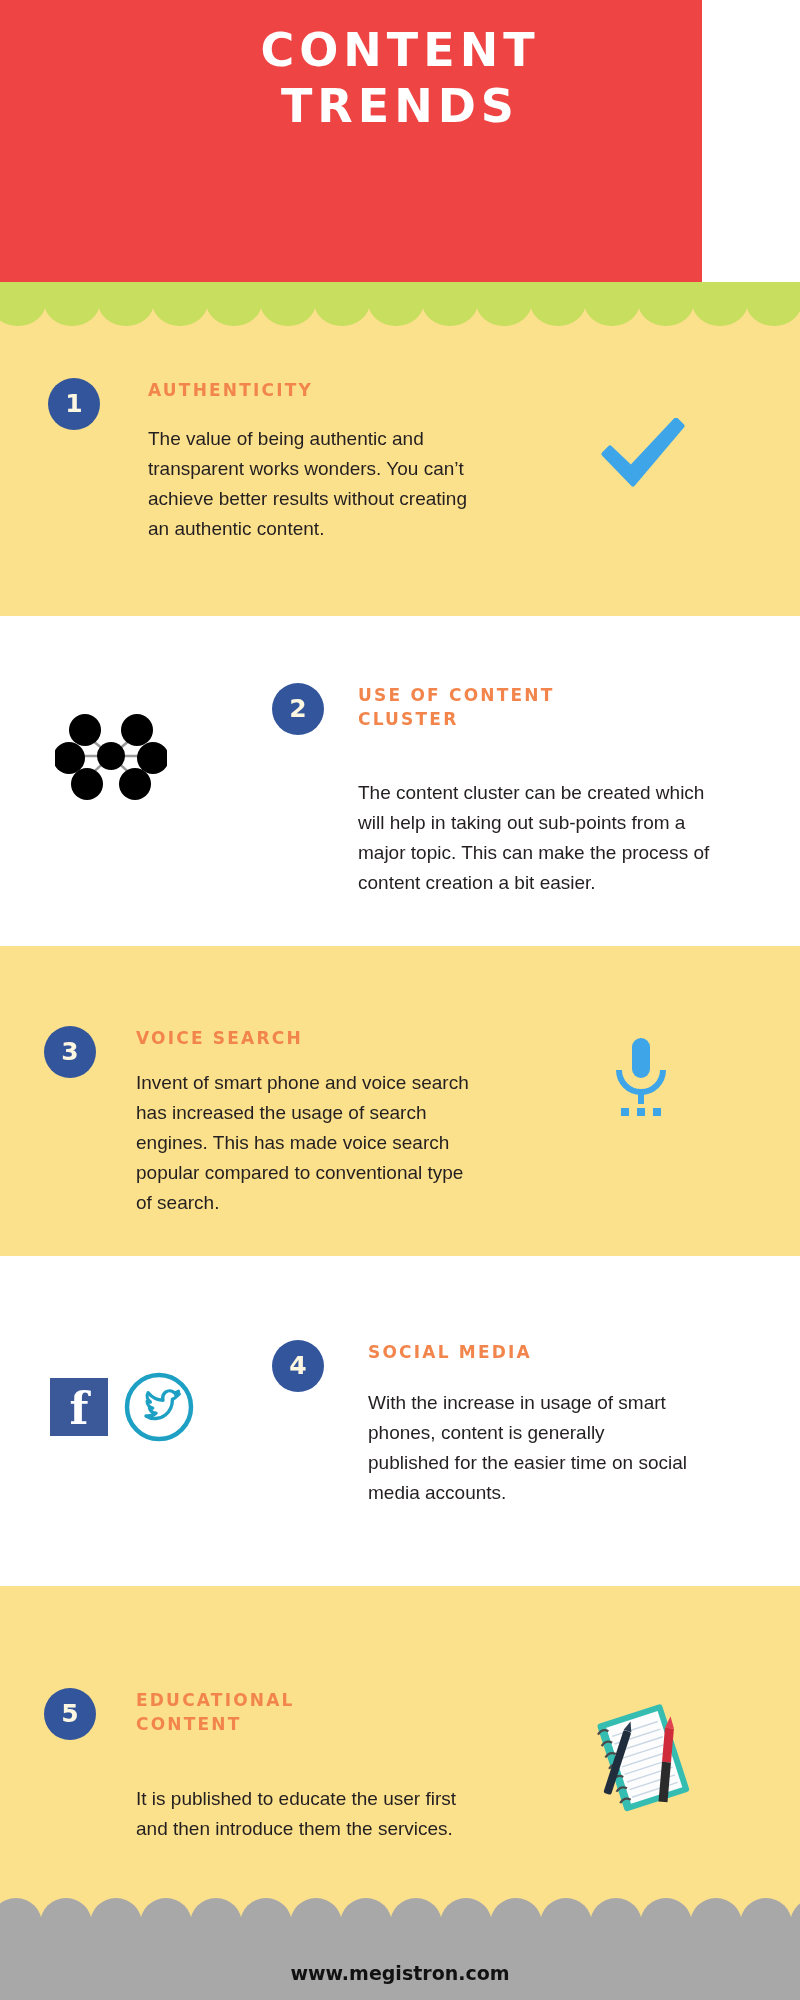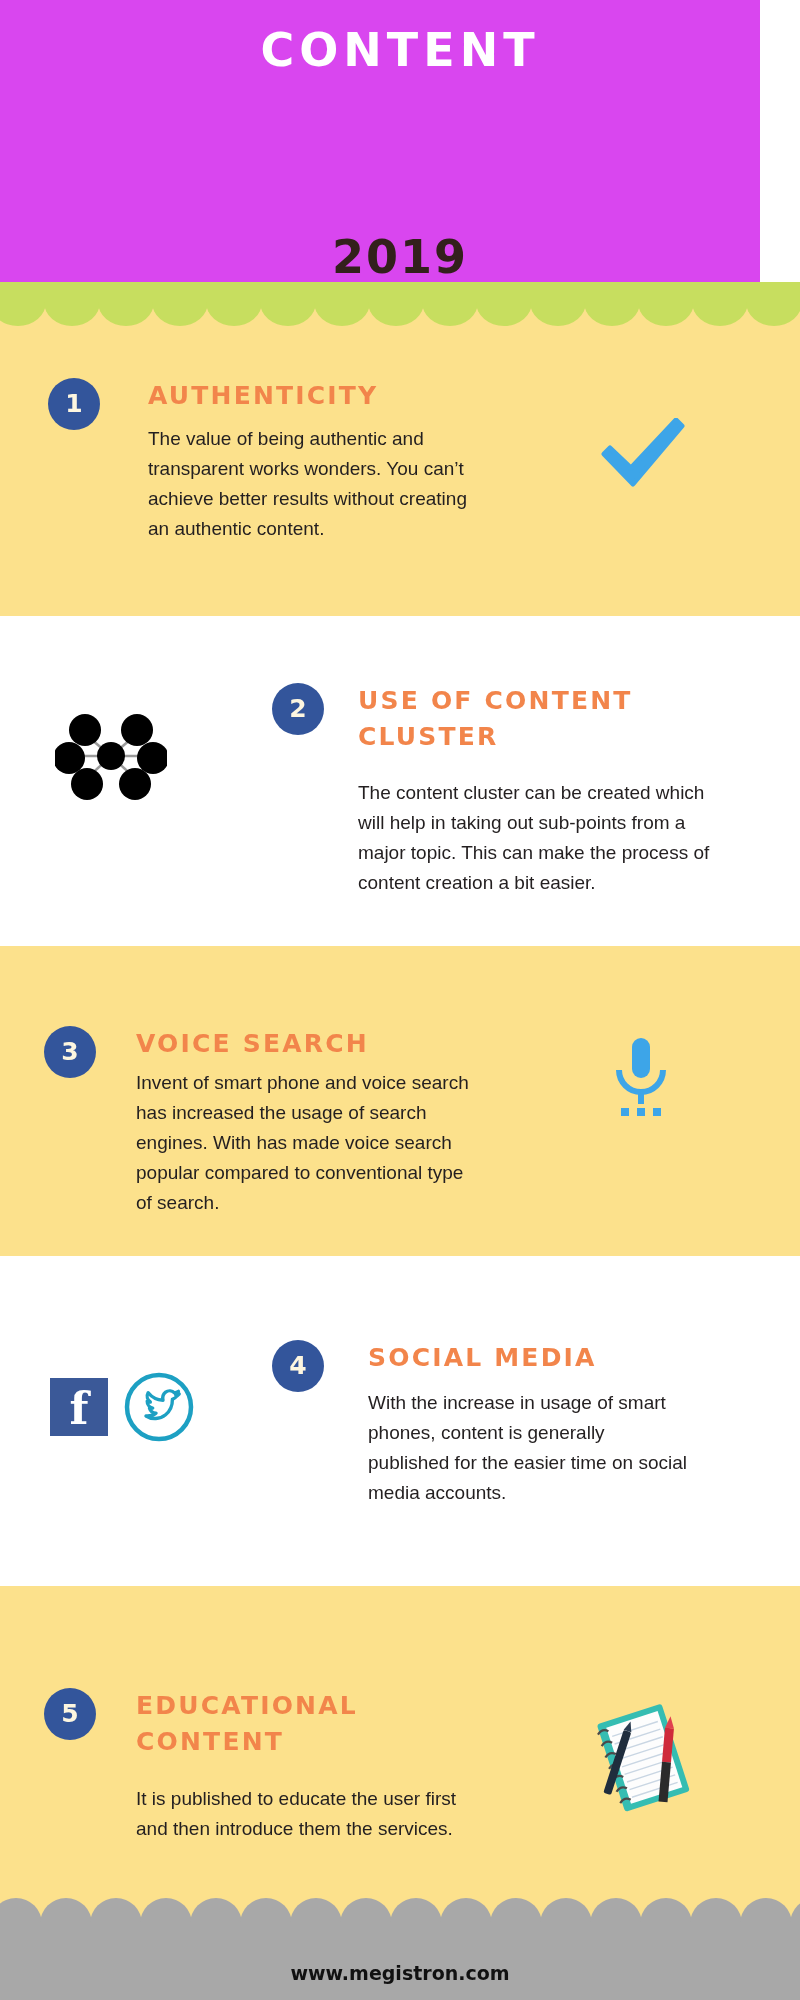--- a/index.html
+++ b/index.html
@@ -16,23 +16,23 @@
     width: 800px;
     height: 2000px;
     overflow: hidden;
     background: #ffffff;
   }
 
   
   .header {
     position: absolute;
     left: 0; top: 0;
-    width: 760px;
+    width: 702px;
     height: 310px;
-    background: #d946ef;
+    background: #ef4444;
   }
   .header-title {
     position: absolute;
     left: 0; top: 22px;
     width: 800px;
     text-align: center;
     color: #ffffff;
     font-size: 46px;
     line-height: 1.22;
     font-weight: 700;
@@ -99,21 +99,21 @@
     font-size: 25px;
     font-weight: 700;
     line-height: 52px;
     text-align: center;
   }
 
   .heading {
     position: absolute;
     color: #f2854b;
     font-family: "DejaVu Sans", sans-serif;
-    font-size: 25px;
+    font-size: 17px;
     font-weight: 700;
     letter-spacing: 2.2px;
     line-height: 1.42;
     text-transform: uppercase;
   }
 
   .body-text {
     position: absolute;
     color: #231f20;
     font-size: 19px;
@@ -196,22 +196,22 @@
 
   <div class="band band-yellow band1"></div>
   <div class="band band-white  band2"></div>
   <div class="band band-yellow band3"></div>
   <div class="band band-white  band4"></div>
   <div class="band band-yellow band5"></div>
 
   <div class="header">
     <div class="header-title">
       <div>CONTENT</div>
+      <div>TRENDS</div>
     </div>
-    <div class="header-year">2019</div>
   </div>
 
   <div class="scallop-down" id="scallop-down">
       <div class="bump" style="left: -6px;"></div>
       <div class="bump" style="left: 48px;"></div>
       <div class="bump" style="left: 102px;"></div>
       <div class="bump" style="left: 156px;"></div>
       <div class="bump" style="left: 210px;"></div>
       <div class="bump" style="left: 264px;"></div>
       <div class="bump" style="left: 318px;"></div>
@@ -261,21 +261,21 @@
         <circle cx="98" cy="58" r="16"></circle>
         <circle cx="32" cy="84" r="16"></circle>
         <circle cx="80" cy="84" r="16"></circle>
       </g>
     </svg>
   </div>
 
   <div class="block">
     <div class="badge" style="left:44px; top:1026px;">3</div>
     <div class="heading" style="left:136px; top:1026px; width:380px;">VOICE SEARCH</div>
-    <div class="body-text" style="left:136px; top:1068px; width:335px;">Invent of smart phone and voice search has increased the usage of search engines. With has made voice search popular compared to conventional type of search.</div>
+    <div class="body-text" style="left:136px; top:1068px; width:335px;">Invent of smart phone and voice search has increased the usage of search engines. This has made voice search popular compared to conventional type of search.</div>
   </div>
 
   <div class="mic-wrap">
     <svg width="62" height="86" viewBox="0 0 62 86">
       <rect x="22" y="2" width="18" height="40" rx="9" fill="#3da5e8"></rect>
       <path d="M9 34 a22 22 0 0 0 44 0" fill="none" stroke="#3da5e8" stroke-width="6"></path>
       <line x1="31" y1="56" x2="31" y2="68" stroke="#3da5e8" stroke-width="6"></line>
       <rect x="11" y="72" width="8" height="8" fill="#3da5e8"></rect>
       <rect x="27" y="72" width="8" height="8" fill="#3da5e8"></rect>
       <rect x="43" y="72" width="8" height="8" fill="#3da5e8"></rect>

